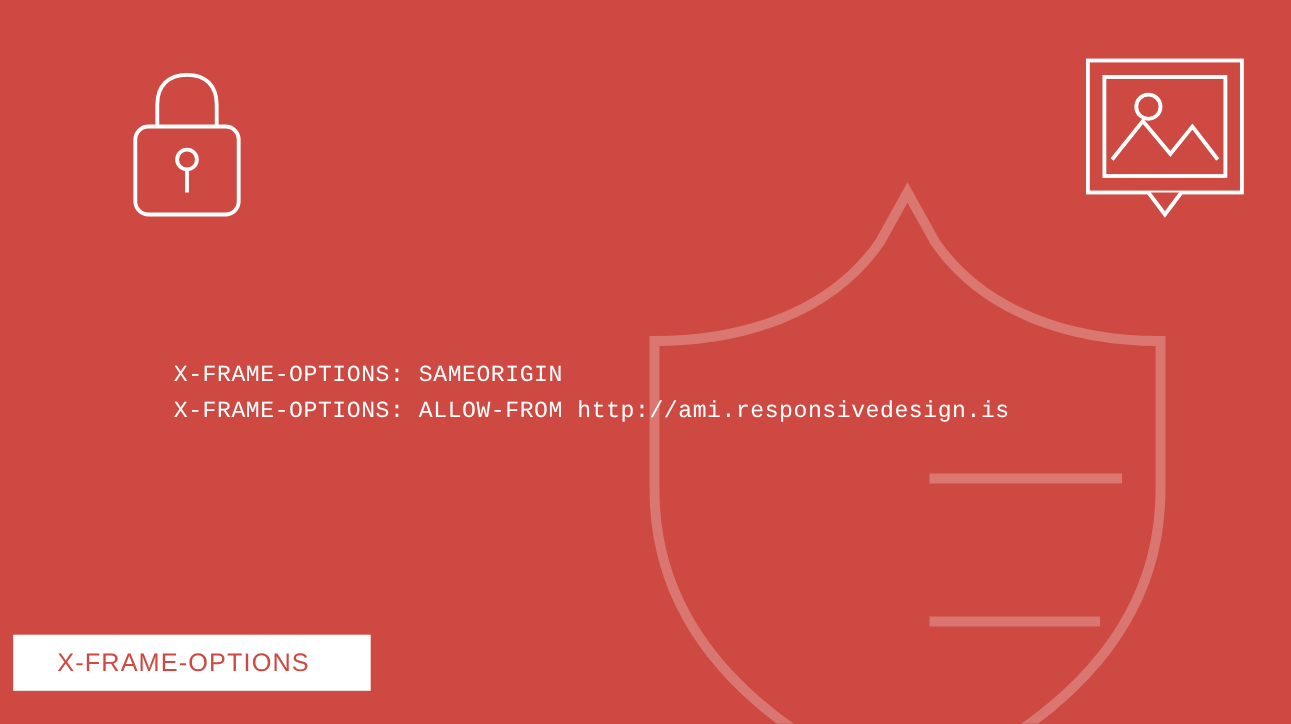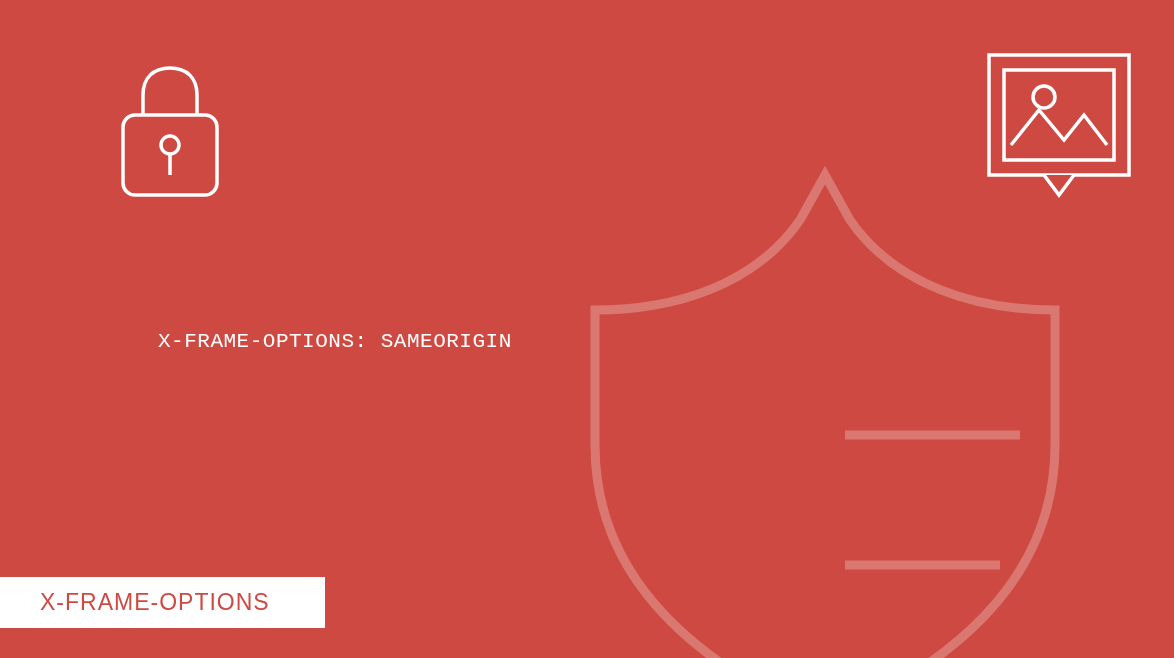--- a/index.html
+++ b/index.html
@@ -41,21 +41,21 @@
       font-family: 'Menlo', 'Consolas', 'Courier New', monospace;
       letter-spacing: 0.5px;
       margin-top: 16px;
     }
     .code-block div {
       white-space: pre;
     }
     .title-badge {
       position: absolute;
       bottom: 30px;
-      left: 0;
+      left: 12px;
       background-color: #ffffff;
       color: #ce4942;
       padding: 12px 55px 12px 40px;
       font-size: 23px;
       font-family: 'Helvetica Neue', Arial, sans-serif;
       font-weight: 400;
       letter-spacing: 1px;
     }
   </style>
 </head>
@@ -91,15 +91,16 @@
              L 40 145
              C 120 145 200 120 245 55
              Z"></path>
     <line x1="290" y1="270" x2="465" y2="270"></line>
     <line x1="290" y1="400" x2="445" y2="400"></line>
   </svg>
 </div>
 
 <div class="code-block">
   <div>X-FRAME-OPTIONS: SAMEORIGIN</div>
+  <div>X-FRAME-OPTIONS: ALLOW-FROM http://ami.responsivedesign.is</div>
 </div>
 
 <div class="title-badge">X-FRAME-OPTIONS</div>
 
 </body></html>

